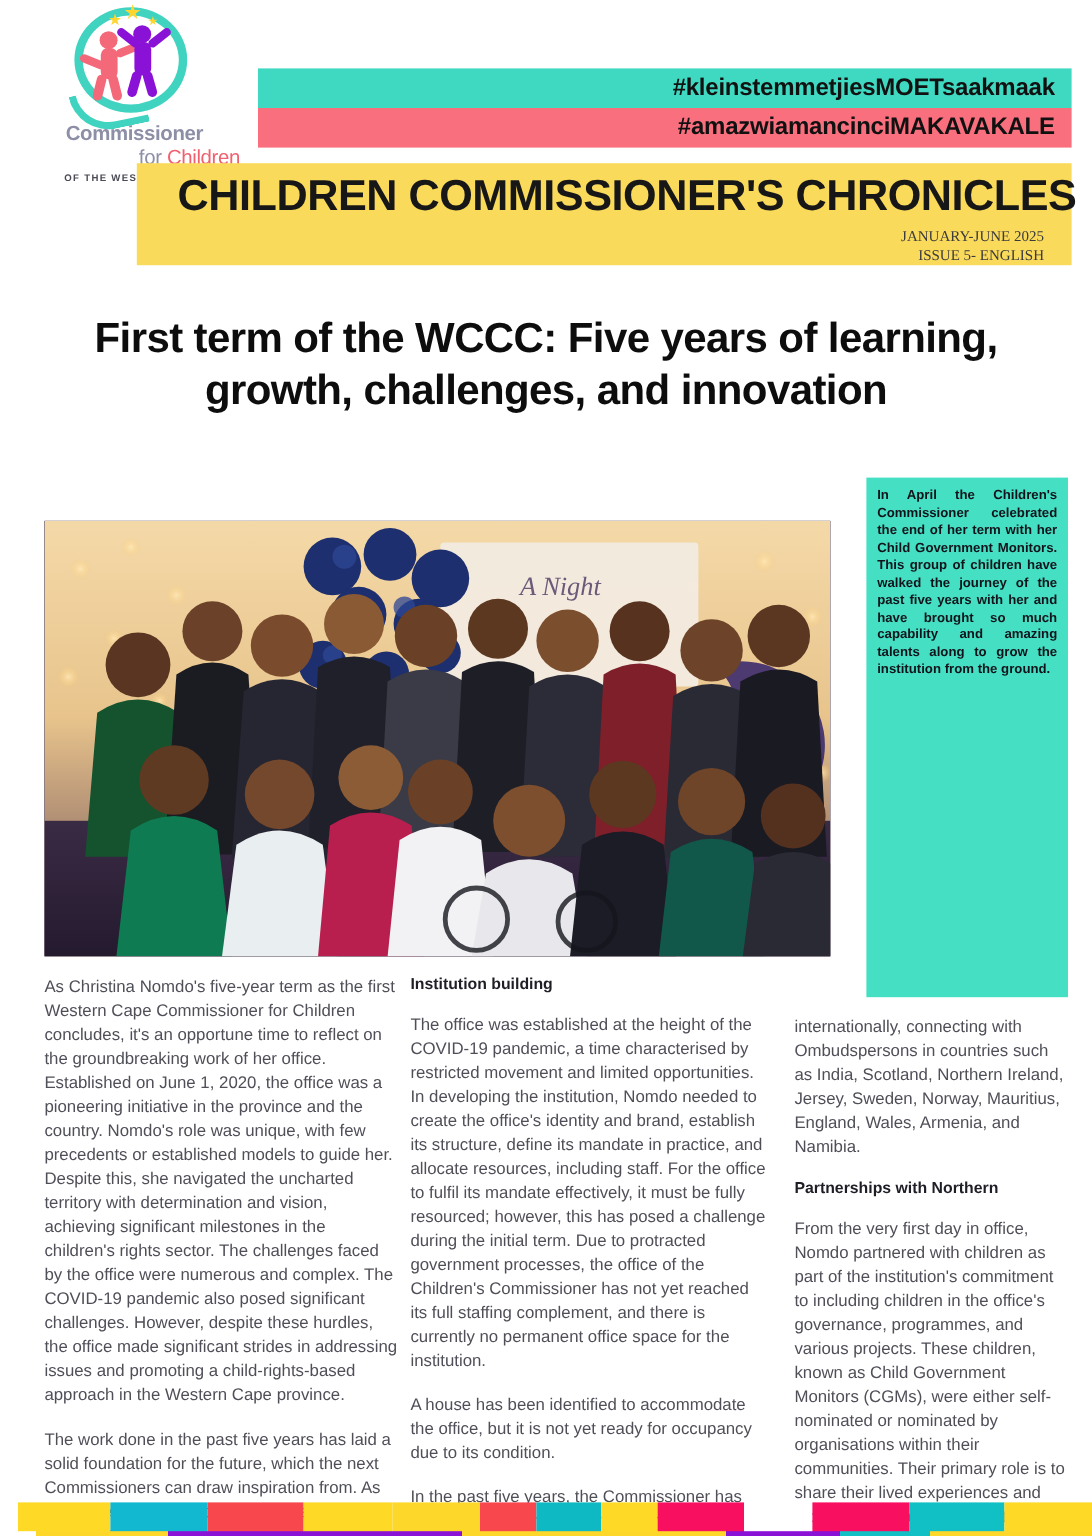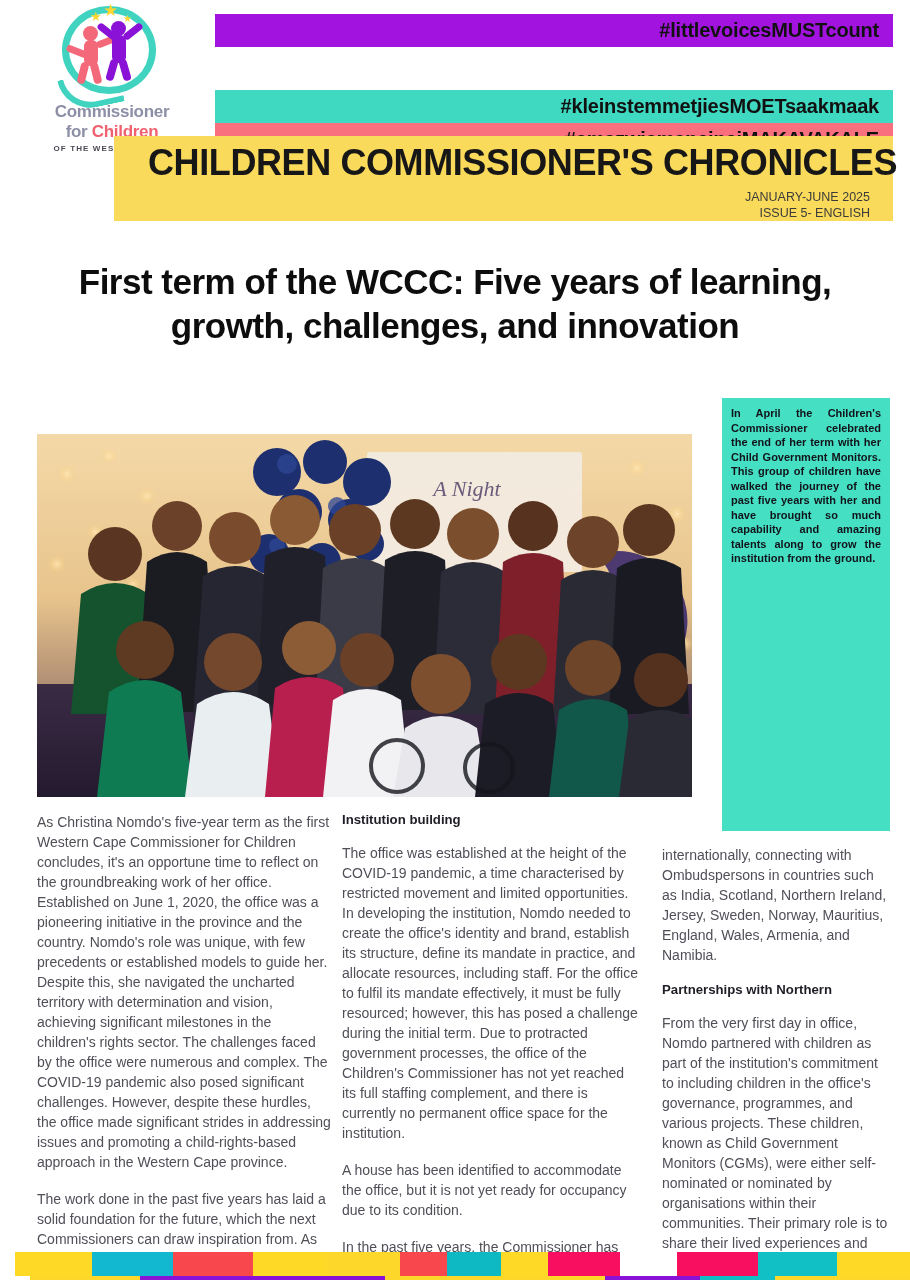--- a/index.html
+++ b/index.html
@@ -83,23 +83,24 @@
   .logo-line1 {
     font-size: 17px;
     font-weight: bold;
     letter-spacing: -0.3px;
     color: #8d8fa6;
     margin-top: 2px;
     white-space: nowrap;
   }
   .logo-line2 {
     font-size: 17px;
-    font-weight: bold;
+    font-weight: normal;
     letter-spacing: -0.3px;
     white-space: nowrap;
+    text-align: right;
   }
   .logo-line2 .grey { color: #8d8fa6; }
   .logo-line2 .red { color: #f0606f; }
   .logo-line3 {
     font-size: 8px;
     font-weight: bold;
     letter-spacing: 1.1px;
     color: #4a4a55;
     margin-top: 2px;
     white-space: nowrap;
@@ -145,20 +146,21 @@
     line-height: 1.1;
     white-space: nowrap;
   }
   .title-meta {
     text-align: right;
     font-size: 12.5px;
     color: #3b3b3b;
     line-height: 1.35;
     margin-top: 6px;
     padding-right: 6px;
+    font-family: Liberation Serif, serif;
   }
 
   
   .headline {
     margin: 28px 62px 0 62px;
     text-align: center;
     font-size: 35px;
     font-weight: bold;
     line-height: 1.25;
     color: #0d0d0d;
@@ -278,21 +280,20 @@
       <div class="fig-arm violet" style="left:66px; top:24px; transform:rotate(-38deg);"></div>
       <div class="fig-leg violet" style="left:52px; top:55px; transform:rotate(16deg);"></div>
       <div class="fig-leg violet" style="left:65px; top:55px; transform:rotate(-16deg);"></div>
     </div>
     <div class="logo-line1">Commissioner</div>
     <div class="logo-line2"><span class="grey">for </span><span class="red">Children</span></div>
     <div class="logo-line3">OF THE WESTERN CAPE</div>
   </div>
 
   <div class="hashbars">
-    <div class="hashbar hb-purple" style="background: rgb(163, 19, 224);">#littlevoicesMUSTcount</div>
     <div class="hashbar hb-teal" style="background: rgb(63, 217, 194); margin-top: 43px;">#kleinstemmetjiesMOETsaakmaak</div>
     <div class="hashbar hb-pink" style="background: rgb(249, 111, 126);">#amazwiamancinciMAKAVAKALE</div>
   </div>
 
   <div class="titleband" style="background: rgb(250, 218, 90);">
     <div class="title-main">CHILDREN COMMISSIONER'S CHRONICLES</div>
     <div class="title-meta">
       <div>JANUARY-JUNE 2025</div>
       <div>ISSUE 5- ENGLISH</div>
     </div>

